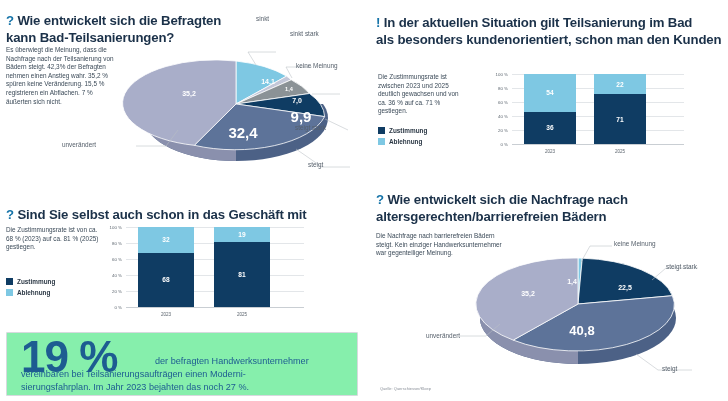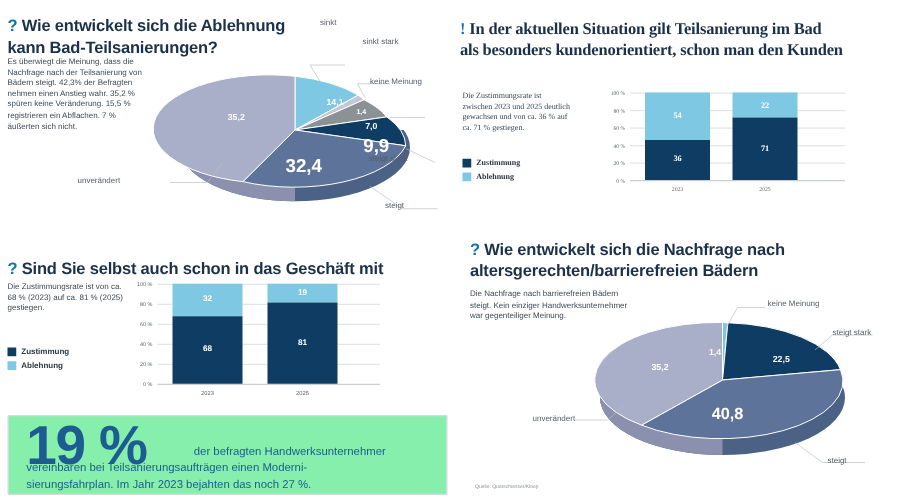--- a/index.html
+++ b/index.html
@@ -6,21 +6,21 @@
   body{
     width:728px;height:401px;
     background:#ffffff;
     font-family:"Liberation Sans", sans-serif;
     color:#1b2b3a;
     overflow:hidden;
     position:relative;
   }
   .panel{position:absolute;box-sizing:border-box;}
   .p1{left:0;top:0;width:364px;height:180px;}
-  .p2{left:356px;top:0;width:364px;height:180px;font-family:Liberation Serif, serif;}
+  .p2{left:364px;top:0;width:364px;height:180px;}
   .p3{left:0;top:180px;width:364px;height:221px;}
   .p4{left:364px;top:180px;width:364px;height:221px;}
 
   .headline{
     font-size:13.2px;line-height:16.5px;font-weight:bold;
     color:#1b3149;letter-spacing:-0.15px;
   }
   .qmark{color:#1573a8;font-weight:bold;}
   .bang{color:#1573a8;font-weight:bold;}
 
@@ -79,21 +79,21 @@
 
   .source{position:absolute;left:16px;bottom:10px;font-size:4px;color:#8a9099;}
 </style>
 </head>
 <body>
 
 <div class="panel p1">
 
   <div class="headline" style="position:absolute;left:6px;top:13px;width:300px;">
     <span class="qmark">?</span>
-    <span>Wie entwickelt sich die Ablehnung</span><br>
+    <span>Wie entwickelt sich die Befragten</span><br>
     <span>kann Bad-Teilsanierungen?</span>
   </div>
 
   <div class="desc" style="position:absolute;left:6px;top:46px;width:112px;">Es überwiegt die Meinung, dass die Nachfrage nach der Teilsanierung von Bädern steigt. 42,3% der Befragten nehmen einen Anstieg wahr. 35,2 % spüren keine Veränderung. 15,5 % registrieren ein Abflachen. 7 % äußerten sich nicht.</div>
 
   <div class="pie-wrap" style="left:126px;top:34px;">
     <svg width="230" height="140" viewBox="0 0 230 140">
       <defs>
         <clipPath id="botclip1">
             <rect x="0" y="70" width="230" height="75"></rect>

